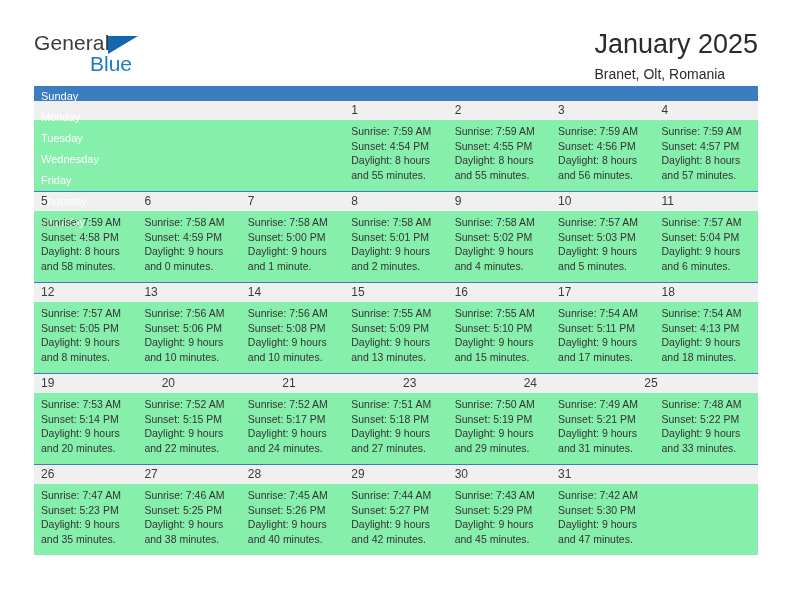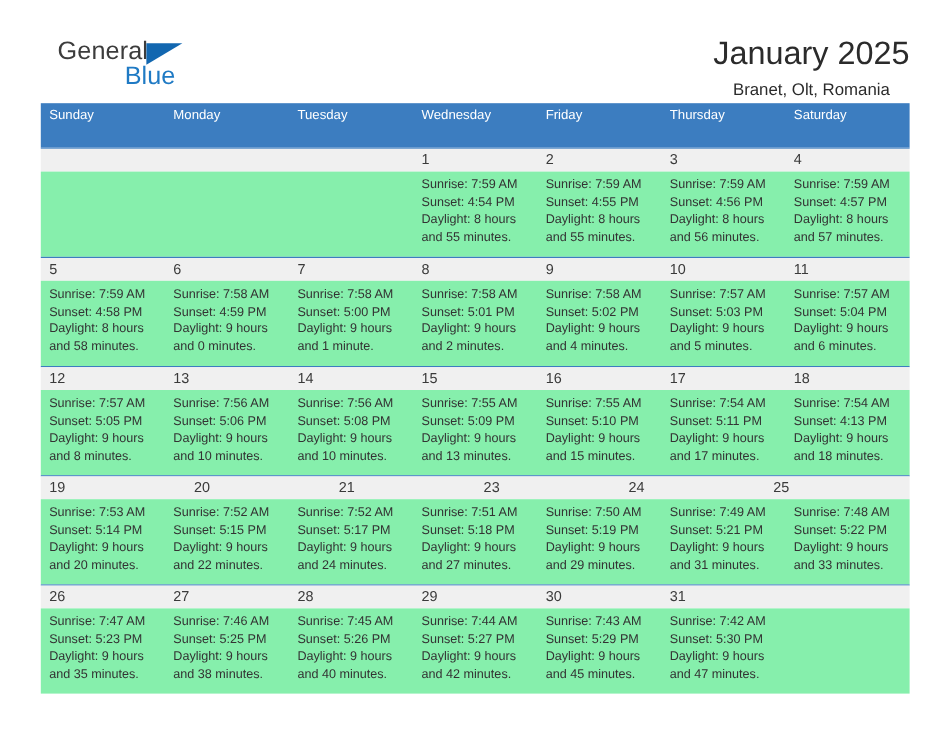--- a/index.html
+++ b/index.html
@@ -15,21 +15,21 @@
     height: 612px;
     background: #ffffff;
     padding: 0;
   }
 
   
   .header {
     display: flex;
     align-items: flex-start;
     justify-content: space-between;
-    padding: 28px 34px 0 48px;
+    padding: 28px 34px 0 34px;
     height: 76px;
   }
   .logo {
     position: relative;
     width: 150px;
     height: 56px;
     padding-top: 4px;
   }
   .logo-line1 {
     font-size: 21px;
@@ -47,21 +47,21 @@
   }
   .logo-tri {
     position: absolute;
     left: 74px;
     top: 8px;
     width: 0; height: 0;
     border-left: 30px solid #1267b0;
     border-bottom: 18px solid transparent;
   }
   .title-block {
-    text-align: center;
+    text-align: left;
     padding-top: 0px;
   }
   .cal-title {
     font-size: 27px;
     color: #2b2b2b;
     line-height: 32px;
     font-weight: normal;
     white-space: nowrap;
   }
   .cal-subtitle {
@@ -73,21 +73,22 @@
   }
 
   
   .calendar {
     margin: 10px 34px 0 34px;
     width: 724px;
   }
   .weekdays {
     display: flex;
     background: #3c7dc0;
-    height: 37px;
+    height: 14px;
+    flex-direction: column;
   }
   .weekday {
     flex: 1 1 0;
     color: #ffffff;
     font-size: 11px;
     line-height: 21px;
     padding-left: 7px;
     white-space: nowrap;
   }
 

